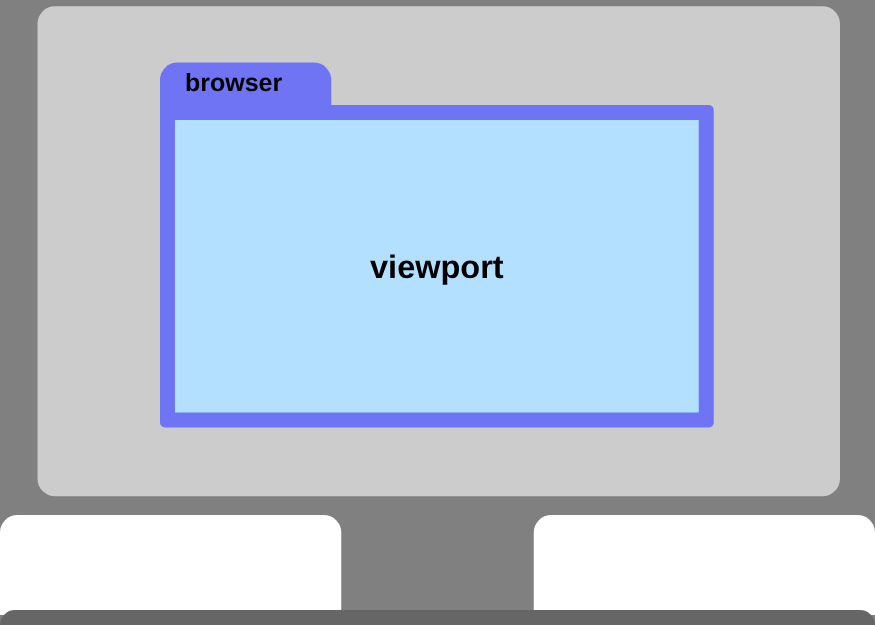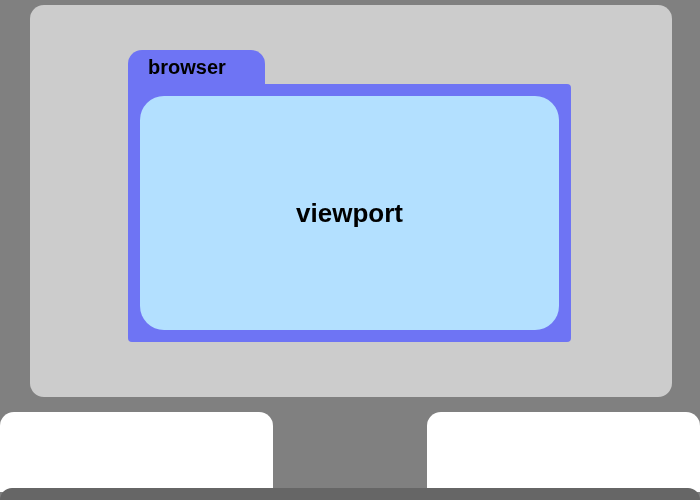--- a/index.html
+++ b/index.html
@@ -65,21 +65,20 @@
       border-radius: 0 4px 4px 4px;
       padding: 12px;
     }
     .viewport {
       width: 100%;
       height: 100%;
       background: #b3e0ff;
       display: flex;
       align-items: center;
       justify-content: center;
-      border-radius: 24px;
     }
     .viewport-label {
       font-size: 26px;
       font-weight: 700;
       color: #000;
     }
     .panel-left {
       position: absolute;
       left: 0;
       top: 412px;

